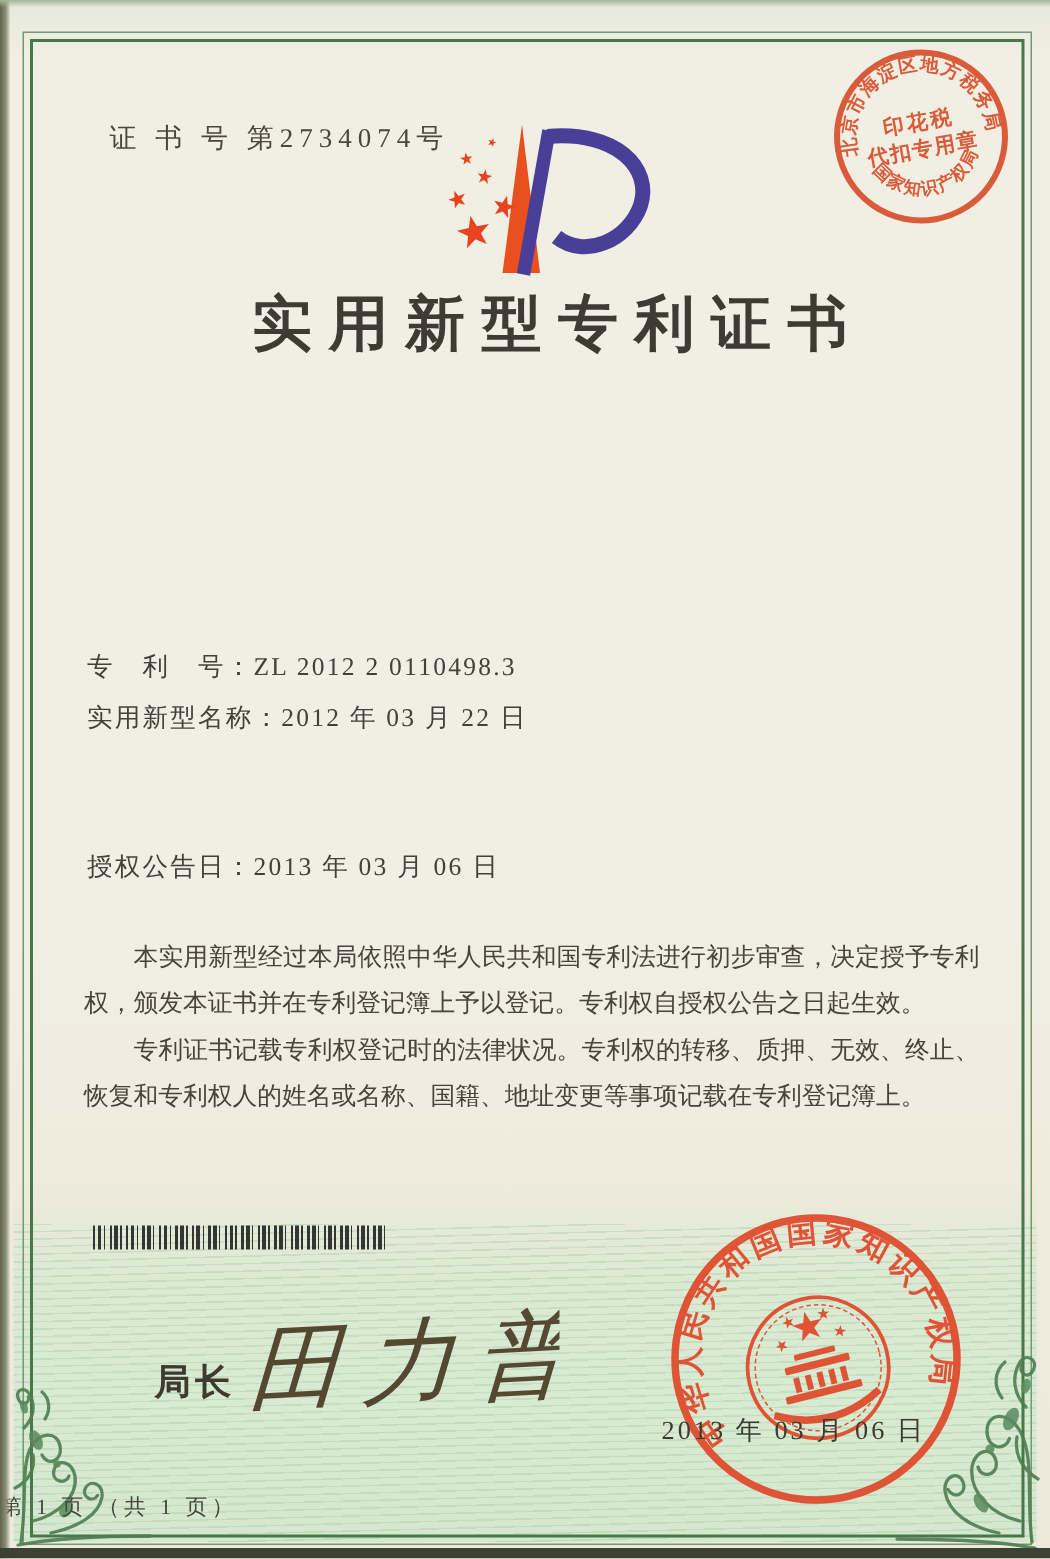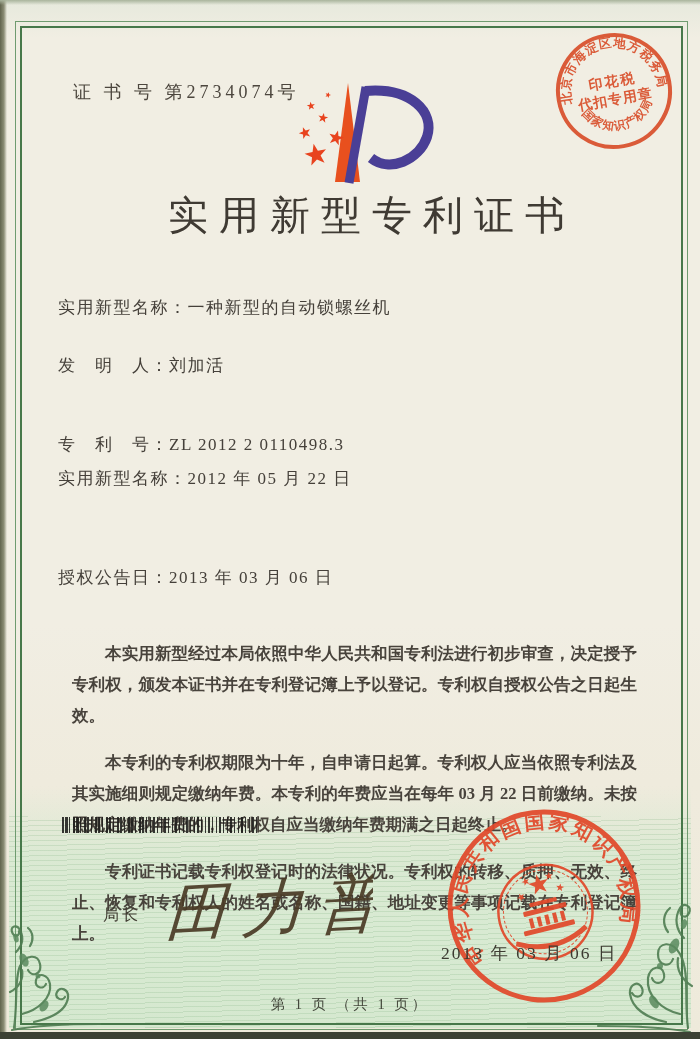--- a/index.html
+++ b/index.html
@@ -20,37 +20,37 @@
   .frame-inner{position:absolute;top:4px;left:4px;right:4px;bottom:4px;
     border:2.5px solid #47784a;}
   
   .guilloche{position:absolute;left:9px;right:9px;top:786px;bottom:11px;z-index:1;
     background:linear-gradient(180deg,rgba(215,233,209,0) 0,rgba(215,233,209,.85) 70px,#d8ead2 150px,#d5e8cf 100%);}
   .guilloche .lines{position:absolute;inset:30px 0 0 0;opacity:.55;
     background:repeating-linear-gradient(178.5deg,rgba(118,172,120,.38) 0 1px,rgba(0,0,0,0) 1px 5px);}
   .content{position:absolute;inset:0;z-index:10;}
   .certno{position:absolute;left:73px;top:80px;font-size:18px;letter-spacing:4px;color:#4c463e;}
   .title{position:absolute;left:0;right:0;top:188px;text-align:center;
-    font-size:40px;letter-spacing:11px;color:#3f3a33;font-weight:400;padding-left:44px;}
+    font-size:40px;letter-spacing:11px;color:#3f3a33;font-weight:700;padding-left:44px;}
   .field{position:absolute;left:58px;right:50px;font-size:17px;letter-spacing:1.5px;color:#45403a;white-space:nowrap;}
   .redact{display:inline-block;vertical-align:middle;width:295px;height:24px;margin-left:6px;border-radius:4px;
     background:linear-gradient(90deg,rgba(252,252,249,.95) 0 18%,rgba(235,233,224,.8) 30%,rgba(250,250,246,.95) 45%,rgba(238,236,227,.85) 62%,rgba(251,251,247,.95) 80%,rgba(240,238,229,.7) 100%);
     box-shadow:0 0 6px 3px rgba(246,245,239,.9); filter:blur(1px);}
   .paras{position:absolute;left:56px;right:47px;top:622px;font-size:16.5px;line-height:31px;
     text-align:justify;color:#48433c;}
-  .paras p{margin:16px;text-indent:2em;font-weight:bold;}
+  .paras p{margin:0;text-indent:2em;}
   .barcode{position:absolute;left:62px;top:817px;width:198px;height:16px;
     background:repeating-linear-gradient(90deg,#1d1d1b 0 1.5px,rgba(0,0,0,0) 1.5px 3px,#1d1d1b 3px 5.5px,rgba(0,0,0,0) 5.5px 7px,#1d1d1b 7px 8px,rgba(0,0,0,0) 8px 11px);
     opacity:.88;}
-  .director{position:absolute;left:103px;top:905px;font-size:16px;letter-spacing:3px;color:#3e3a30;}
+  .director{position:absolute;left:103px;top:905px;font-size:24px;letter-spacing:3px;color:#3e3a30;font-weight:bold;}
   .signature{position:absolute;left:158px;top:852px;z-index:12;}
   .seal{position:absolute;left:444px;top:806px;z-index:11;}
   .sealdate{position:absolute;left:441px;top:941px;font-size:17.5px;letter-spacing:2px;color:#3c3b31;z-index:13;}
   .taxstamp{position:absolute;left:549px;top:26px;z-index:11;}
-  .footer{position:absolute;left:0;right:0;top:995px;text-align:center;font-size:14.5px;
+  .footer{position:absolute;left:0;right:0;top:995px;font-size:14.5px;
     letter-spacing:3px;color:#43473b;z-index:12;}
   .logo{position:absolute;left:278px;top:80px;}
   .ornament{position:absolute;z-index:6;}
   .orn-bl{left:4px;bottom:6px;}
   .orn-br{right:2px;bottom:4px;transform:scaleX(-1);}
 </style>
 </head>
 <body>
 
 <div id="page">
@@ -132,39 +132,32 @@
       </text>
       <text font-size="11.5" fill="#d94f2b" font-weight="bold" letter-spacing="1">
         <textPath href="#taxArcBot" startOffset="50%" text-anchor="middle">国家知识产权局</textPath>
       </text>
       <text x="65" y="60" text-anchor="middle" font-size="14" font-weight="bold" fill="#d94f2b" letter-spacing="2">印花税</text>
       <text x="65" y="78" text-anchor="middle" font-size="14" font-weight="bold" fill="#d94f2b" letter-spacing="1">代扣专用章</text>
     </svg>
 
     <div class="title">实用新型专利证书</div>
 
-    <div class="field" style="top:296px">
-      <span>实用新型名称：</span><span>一种新型的自动锁螺丝机</span>
-    </div>
-    <div class="field" style="top:354px">
-      <span>发　明　人：</span><span>刘加活</span>
-    </div>
     <div class="field" style="top:433px">
       <span>专　利　号：</span><span>ZL 2012 2 0110498.3</span>
     </div>
     <div class="field" style="top:467px">
-      <span>实用新型名称：</span><span>2012 年 05 月 22 日</span>
+      <span>实用新型名称：</span><span>2012 年 03 月 22 日</span>
     </div>
     <div class="field" style="top:566px">
       <span>授权公告日：</span><span>2013 年 03 月 06 日</span>
     </div>
 
     <div class="paras">
       <p>本实用新型经过本局依照中华人民共和国专利法进行初步审查，决定授予专利权，颁发本证书并在专利登记簿上予以登记。专利权自授权公告之日起生效。</p>
-      <p>本专利的专利权期限为十年，自申请日起算。专利权人应当依照专利法及其实施细则规定缴纳年费。本专利的年费应当在每年 03 月 22 日前缴纳。未按照规定缴纳年费的，专利权自应当缴纳年费期满之日起终止。</p>
       <p>专利证书记载专利权登记时的法律状况。专利权的转移、质押、无效、终止、恢复和专利权人的姓名或名称、国籍、地址变更等事项记载在专利登记簿上。</p>
     </div>
 
     <div class="barcode"></div>
 
     <div class="director">局长</div>
 
     <svg class="signature" width="215" height="118" viewBox="0 0 215 118">
       <g transform="rotate(-3 100 60)">
         <text x="14" y="78" font-size="62" fill="#4a3b26" letter-spacing="14" font-family="'DejaVu Serif','Liberation Serif',serif" font-style="italic" transform="skewX(-6)" opacity="0.92">田力普</text>

